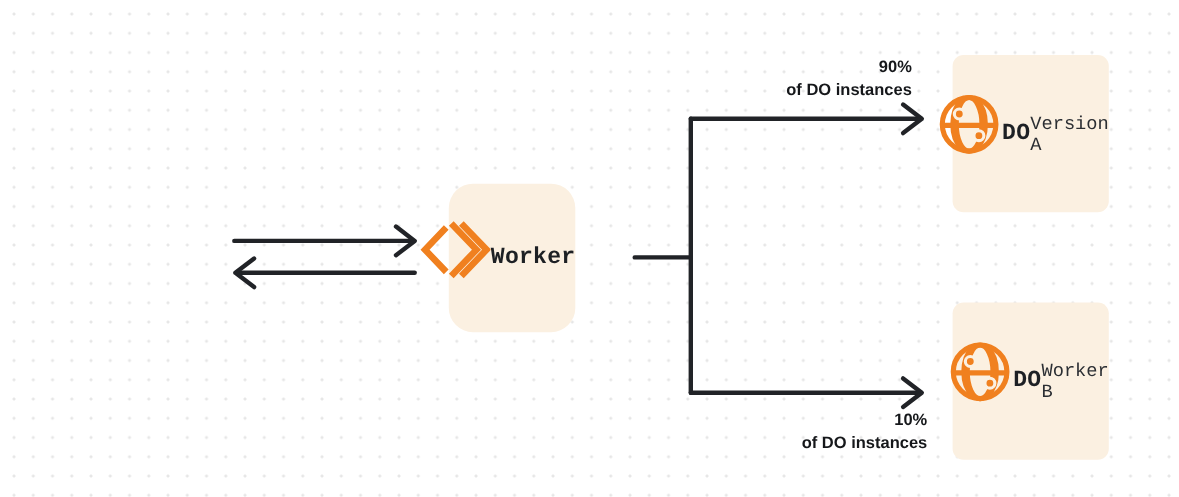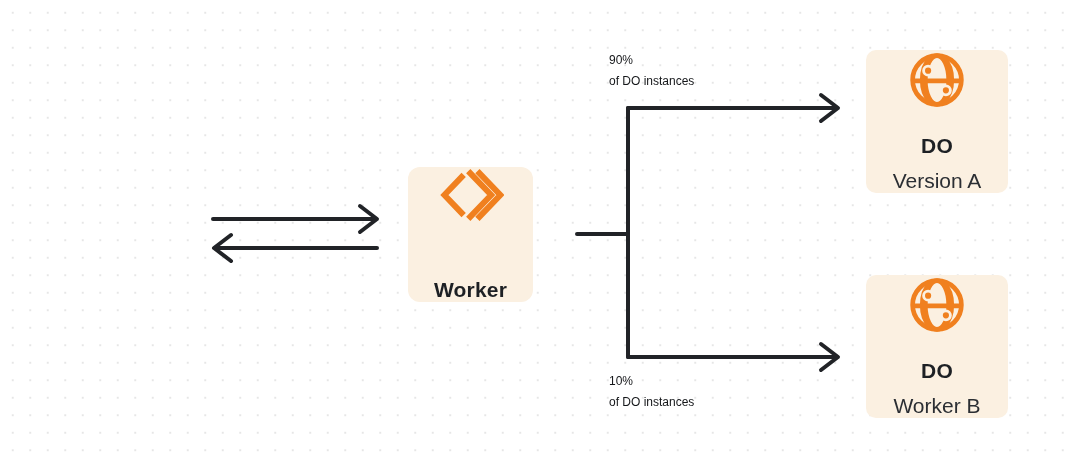--- a/index.html
+++ b/index.html
@@ -19,69 +19,69 @@
     overflow: hidden;
   }
   .connectors {
     position: absolute;
     inset: 0;
     pointer-events: none;
   }
   .node {
     position: absolute;
     display: flex;
-    flex-direction: column;
     align-items: center;
-    justify-content: space-between;
+    justify-content: flex-end;
+    font-family: Liberation Mono, monospace;
   }
   .node-client {
     left: 43px; top: 163px; width: 141px; height: 141px;
     background: #f4f4f6;
     border-radius: 6px;
   }
   .node-worker {
-    left: 408px; top: 167px; width: 125px; height: 135px;
+    left: 408px; top: 167px; width: 115px; height: 135px;
     background: #fbf0e1;
-    border-radius: 12px;
+    border-radius: 22px;
   }
   .node-do-a {
     left: 866px; top: 50px; width: 142px; height: 143px;
     background: #fbf0e1;
     border-radius: 10px;
   }
   .node-do-b {
     left: 866px; top: 275px; width: 142px; height: 143px;
     background: #fbf0e1;
     border-radius: 10px;
   }
   .node-label {
     font-size: 21px;
     font-weight: 700;
     color: #1d2024;
     letter-spacing: 0.2px;
   }
   .node-sublabel {
-    font-size: 21px;
+    font-size: 17px;
     font-weight: 400;
     color: #2b2e33;
     margin-top: 3px;
   }
   .node-worker .node-icon { margin-bottom: 10px; }
   .node-do .node-icon { margin-bottom: 12px; }
   .edge-label {
     position: absolute;
     width: 220px;
-    text-align: left;
-    font-size: 12px;
-    font-weight: 400;
+    text-align: right;
+    font-size: 15px;
+    font-weight: 700;
     color: #15171a;
     line-height: 21px;
   }
   .edge-label-top { left: 609px; top: 50px; }
-  .edge-label-bottom { left: 609px; top: 371px; }
+  .edge-label-bottom { left: 623px; top: 371px; }
 </style>
 </head>
 <body>
 
 <div class="canvas">
 
   <svg class="connectors" width="1072" height="452" viewBox="0 0 1072 452" fill="none" stroke="#212327" stroke-width="4" stroke-linecap="round" stroke-linejoin="round">
     <g>
       <path d="M213,219 H374"></path>
       <polyline points="360,206 377,219 360,232"></polyline>

